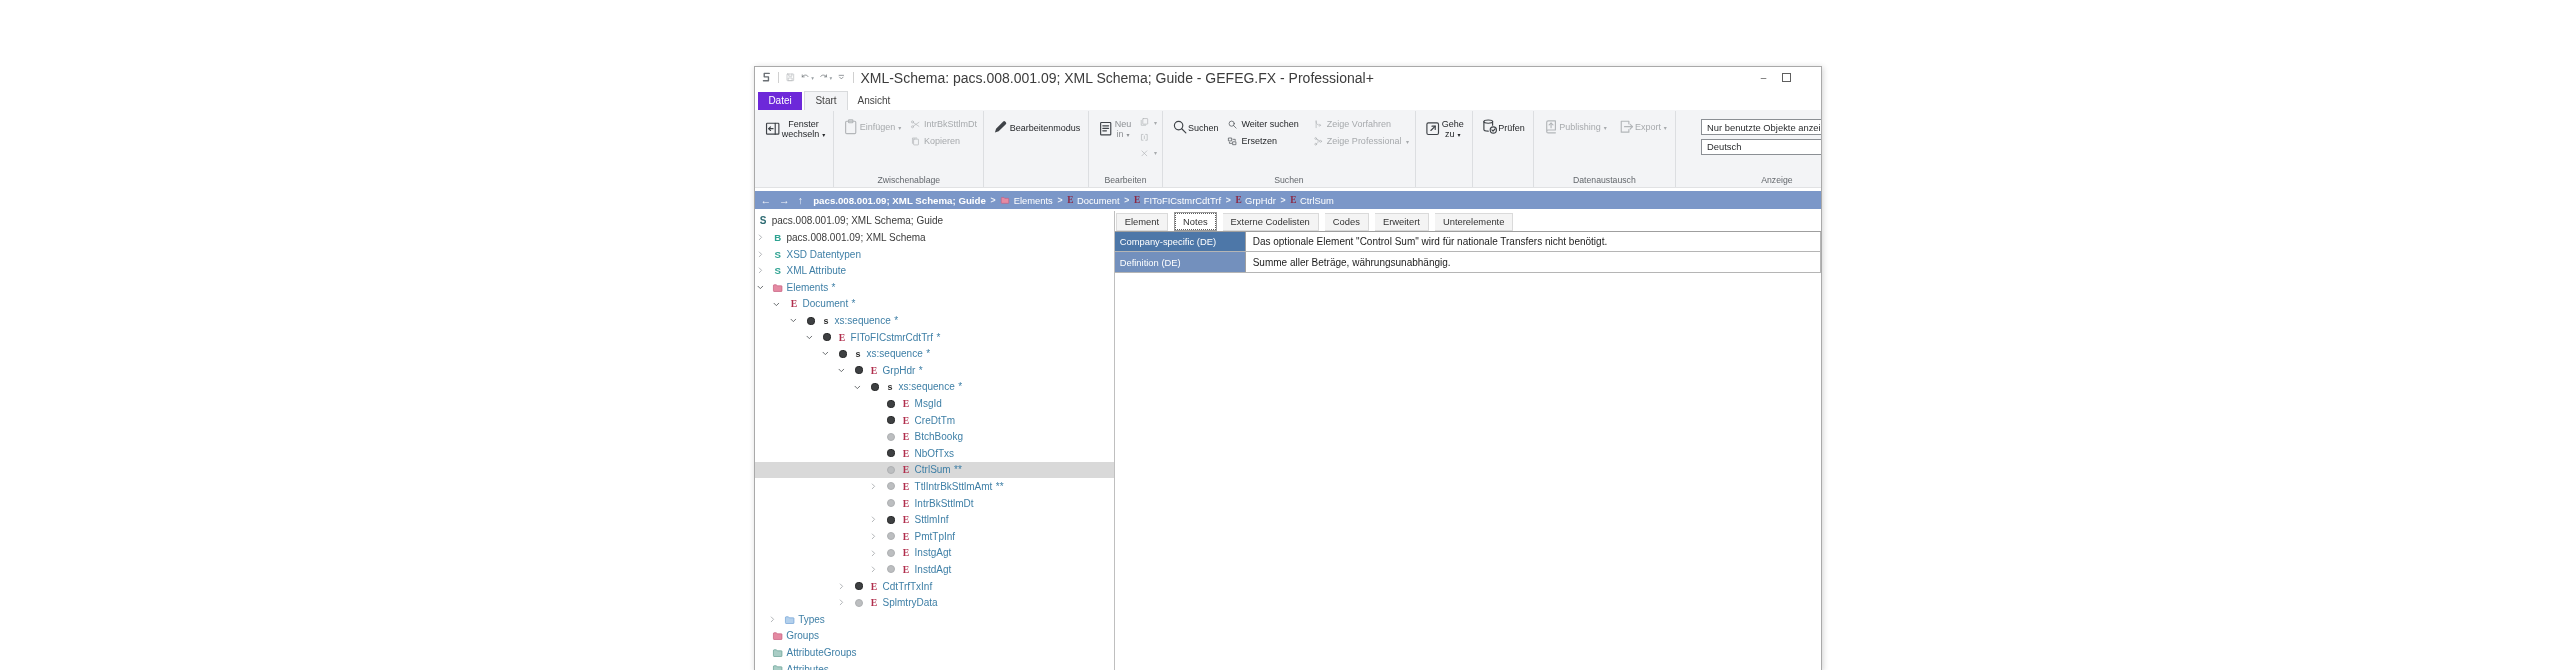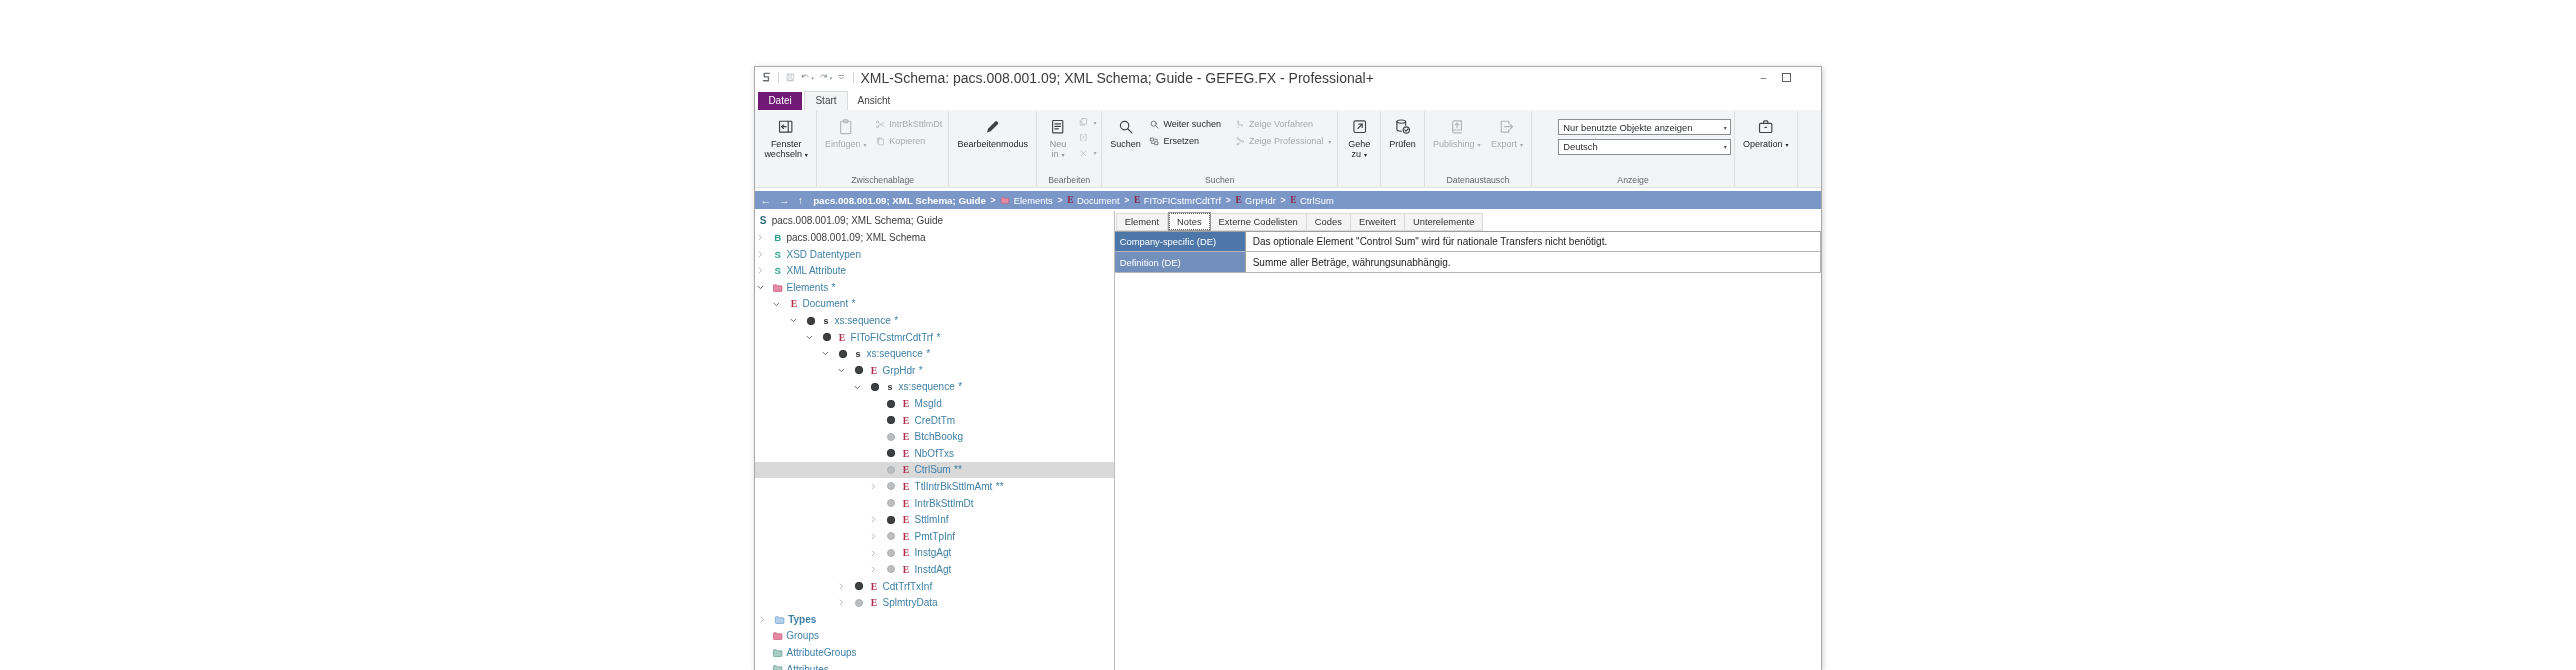--- a/index.html
+++ b/index.html
@@ -18,29 +18,29 @@
   .qat .dd{font-size:5.4px;color:#9aa0a4;margin-left:0.7px;}
   .logo{color:#1f5fa8;}
   .title-text{font-size:14px;color:#3c3c3c;margin-left:4px;white-space:nowrap;}
   .wincontrols{margin-left:auto;display:flex;align-items:center;margin-right:23px;}
   .wc{width:23px;height:17.4px;display:flex;align-items:center;justify-content:center;color:#5f5f5f;
       font-size:10px;background:transparent;border:none;}
   .wc .maxbox{width:7.4px;height:7.4px;border:0.9px solid #5f5f5f;display:inline-block;}
   
   .menubar{height:21.5px;flex:0 0 21.5px;display:flex;align-items:flex-end;background:#fff;padding-left:3.4px;}
   .mtab{font-size:10px;color:#444;padding:3.4px 10px 4px 10px;background:transparent;border:none;}
-  .mtab.file{background:#701a75;color:#fff;margin-right:2.7px;}
+  .mtab.file{background:#6d28d9;color:#fff;margin-right:2.7px;}
   .mtab.selected{background:#f3f4f6;border:0.7px solid #d8dadc;border-bottom:none;}
   
   .ribbon{height:78px;flex:0 0 78px;background:#f3f4f6;border-bottom:0.7px solid #e1e2e4;
           display:flex;align-items:stretch;padding:1.3px 0 0 1.3px;box-sizing:border-box;}
   .rgroup{display:flex;flex-direction:column;border-right:0.7px solid #dcdee1;padding:1.3px 3.4px 0 3.4px;}
   .rgroup-items{flex:1;display:flex;align-items:flex-start;gap:1.3px;}
   .rgroup-label{height:12px;font-size:8.7px;color:#63676c;text-align:center;white-space:nowrap;padding:0 2.7px;}
-  .rbtn-large{display:flex;flex-direction:column;align-items:center;justify-content:flex-start;
+  .rbtn-large{display:flex;flex-direction:row;align-items:center;justify-content:flex-start;
               background:transparent;border:none;padding:4px 4.7px 0 4.7px;min-width:35px;color:#26282b;cursor:default;}
   .rbtn-large .ricon{height:20px;display:flex;align-items:center;justify-content:center;color:#3f4348;}
   .rbtn-large .rlabel{font-size:9px;line-height:10px;text-align:center;margin-top:2.7px;white-space:nowrap;}
   .rbtn-large.disabled{color:#a7aaad;}
   .rbtn-large.disabled .ricon{color:#b3b6b9;}
   .rbtn-large.muted{color:#8d9094;}
   .rcol{display:flex;flex-direction:column;justify-content:flex-start;padding-top:5.4px;gap:5.4px;}
   .rbtn-small{display:flex;align-items:center;gap:3.4px;background:transparent;border:none;
               font-size:9px;color:#26282b;padding:0.7px 2.7px;white-space:nowrap;cursor:default;}
   .rbtn-small .ricon{color:#4a4f54;display:flex;align-items:center;}
@@ -79,21 +79,21 @@
   .nicon{flex:0 0 13.4px;display:flex;align-items:center;justify-content:center;font-weight:bold;}
   .nicon.e{color:#b02e4c;font-size:9.7px;font-family:"Liberation Serif",serif;}
   .nicon.s-seq{color:#2f2f2f;font-size:9px;}
   .nicon.s-dark{color:#2e6b73;font-size:10px;}
   .nicon.teal{color:#2fa392;font-size:9.7px;}
   .tlabel{font-size:10px;color:#3e7fa6;margin-left:2px;}
   .tlabel.darktext{color:#3a3a3a;}
   .tsuffix{font-size:10px;color:#3e7fa6;margin-left:3.4px;}
   
   .rightpanel{flex:1;background:#fff;display:flex;flex-direction:column;min-width:0;padding-top:2.7px;box-sizing:border-box;}
-  .dtabs{display:flex;align-items:flex-end;height:17.4px;flex:0 0 17.4px;padding-left:0.7px;}
+  .dtabs{display:flex;align-items:flex-end;height:17.4px;flex:0 0 17.4px;padding-left:0.7px;gap:6px;}
   .dtab{font-size:9.4px;color:#333;background:#f4f4f4;border:0.7px solid #dadada;border-left:none;
         padding:2px 8px 2.7px 8px;cursor:default;}
   .dtab:first-child{border-left:0.7px solid #dadada;}
   .dtab.selected{background:#fff;border:0.7px solid #9a9a9a;outline:0.7px dotted #5c5c5c;outline-offset:-2px;
                  padding-top:2.7px;}
   .form{border-top:0.7px solid #9f9f9f;}
   .f-row{display:flex;height:19.5px;border-bottom:0.7px solid #b5b5b5;}
   .f-label{flex:0 0 131px;width:131px;display:flex;align-items:center;color:#fff;font-size:9.4px;
            padding-left:4.7px;box-sizing:border-box;background:#7390bd;border-right:0.7px solid #9f9f9f;}
   .f-label.dark{background:#4d77a8;}
@@ -736,21 +736,21 @@
               <svg width="8.7" height="8.7" viewBox="0 0 24 24" fill="none" stroke="currentColor" stroke-width="1.6" stroke-linecap="round" stroke-linejoin="round">
                 <polyline points="9,5.5 15.5,12 9,18.5" stroke-width="2.1"></polyline>
               </svg>
             </span>
             <span class="bulletbox">
               <span class="bullet light"></span>
             </span>
             <span class="nicon e">E</span>
             <span class="tlabel">SplmtryData</span>
           </div>
-          <div class="tree-row" style="padding-left: 3px; font-weight: bold;">
+          <div class="tree-row" style="padding-left: 13px;">
             <span class="expander" style="color: rgb(155, 159, 163);">
               <svg width="8.7" height="8.7" viewBox="0 0 24 24" fill="none" stroke="currentColor" stroke-width="1.6" stroke-linecap="round" stroke-linejoin="round">
                 <polyline points="9,5.5 15.5,12 9,18.5" stroke-width="2.1"></polyline>
               </svg>
             </span>
             <span class="nicon">
               <svg width="11.4" height="11.4" viewBox="0 0 24 24" fill="none" stroke="currentColor" stroke-width="1.6" stroke-linecap="round" stroke-linejoin="round">
                 <path d="M3 7 a1.2 1.2 0 0 1 1.2 -1.2 h5 l2 2.2 h8.6 a1.2 1.2 0 0 1 1.2 1.2 v9.6 a1.2 1.2 0 0 1 -1.2 1.2 H4.2 A1.2 1.2 0 0 1 3 18.8 z" fill="#b3d0ec" stroke="#6b9fd4" stroke-width="1.4"></path>
               </svg>
             </span>

